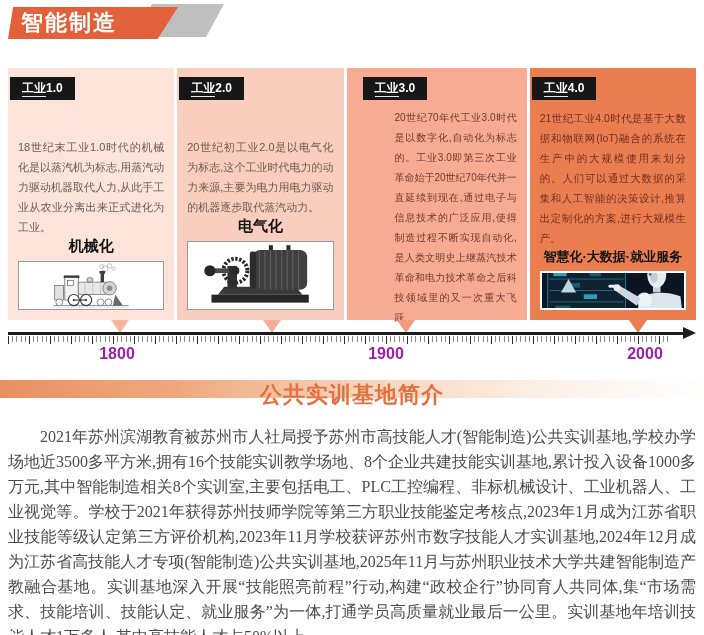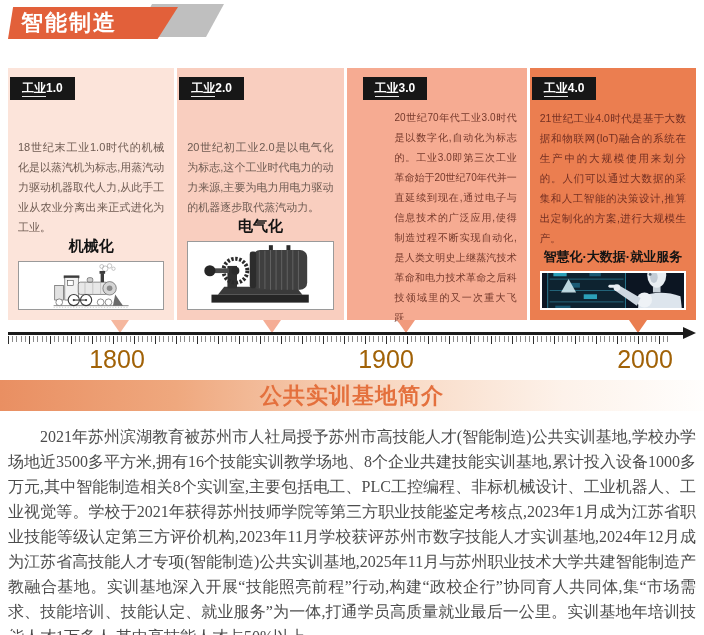--- a/index.html
+++ b/index.html
@@ -44,27 +44,27 @@
 
   
   .timeline{position:absolute;top:332px;left:8px;width:688px;height:48px;}
   .axis{height:3px;background:#1c1c1c;position:relative;width:676px;}
   .axis .arrow{position:absolute;right:-12px;top:-5px;width:0;height:0;
                border-left:13px solid #1c1c1c;border-top:6px solid transparent;border-bottom:6px solid transparent;}
   .ticks{margin-top:1px;height:8px;width:664px;
          background-image:repeating-linear-gradient(to right,#2e2e2e 0 1px,transparent 1px 21px),
                           repeating-linear-gradient(to right,#8a8a8a 0 1px,transparent 1px 4.2px);
          background-size:100% 8px,100% 6px;background-repeat:no-repeat;}
-  .year{position:absolute;top:13px;transform:translateX(-50%);font-size:25px;font-weight:normal;color:#a16207;}
+  .year{position:absolute;top:13px;transform:translateX(-50%);font-size:16px;font-weight:bold;color:#a21caf;}
   .y1800{left:109px;} .y1900{left:378px;} .y2000{left:637px;}
 
   
-  .banner{position:absolute;top:380px;left:0;width:704px;height:31px;
+  .banner{position:absolute;top:380px;left:0;width:704px;height:18px;
           background:linear-gradient(90deg,#e98f62 0%,#efa87e 25%,#f8d8c2 55%,#fdf2ea 80%,#fffefd 100%);
-          display:flex;align-items:flex-end;justify-content:center;}
+          display:flex;align-items:flex-start;justify-content:center;}
   .banner-title{color:#e4703d;font-weight:bold;font-size:22px;letter-spacing:1px;}
 
   
   .intro{position:absolute;top:424px;left:8px;width:688px;margin:0;
          font-family:"Liberation Serif","DejaVu Serif",serif;
          font-size:16px;line-height:25px;color:#4c4c4c;text-align:justify;text-indent:2em;}
 </style>
 </head>
 <body>
 

